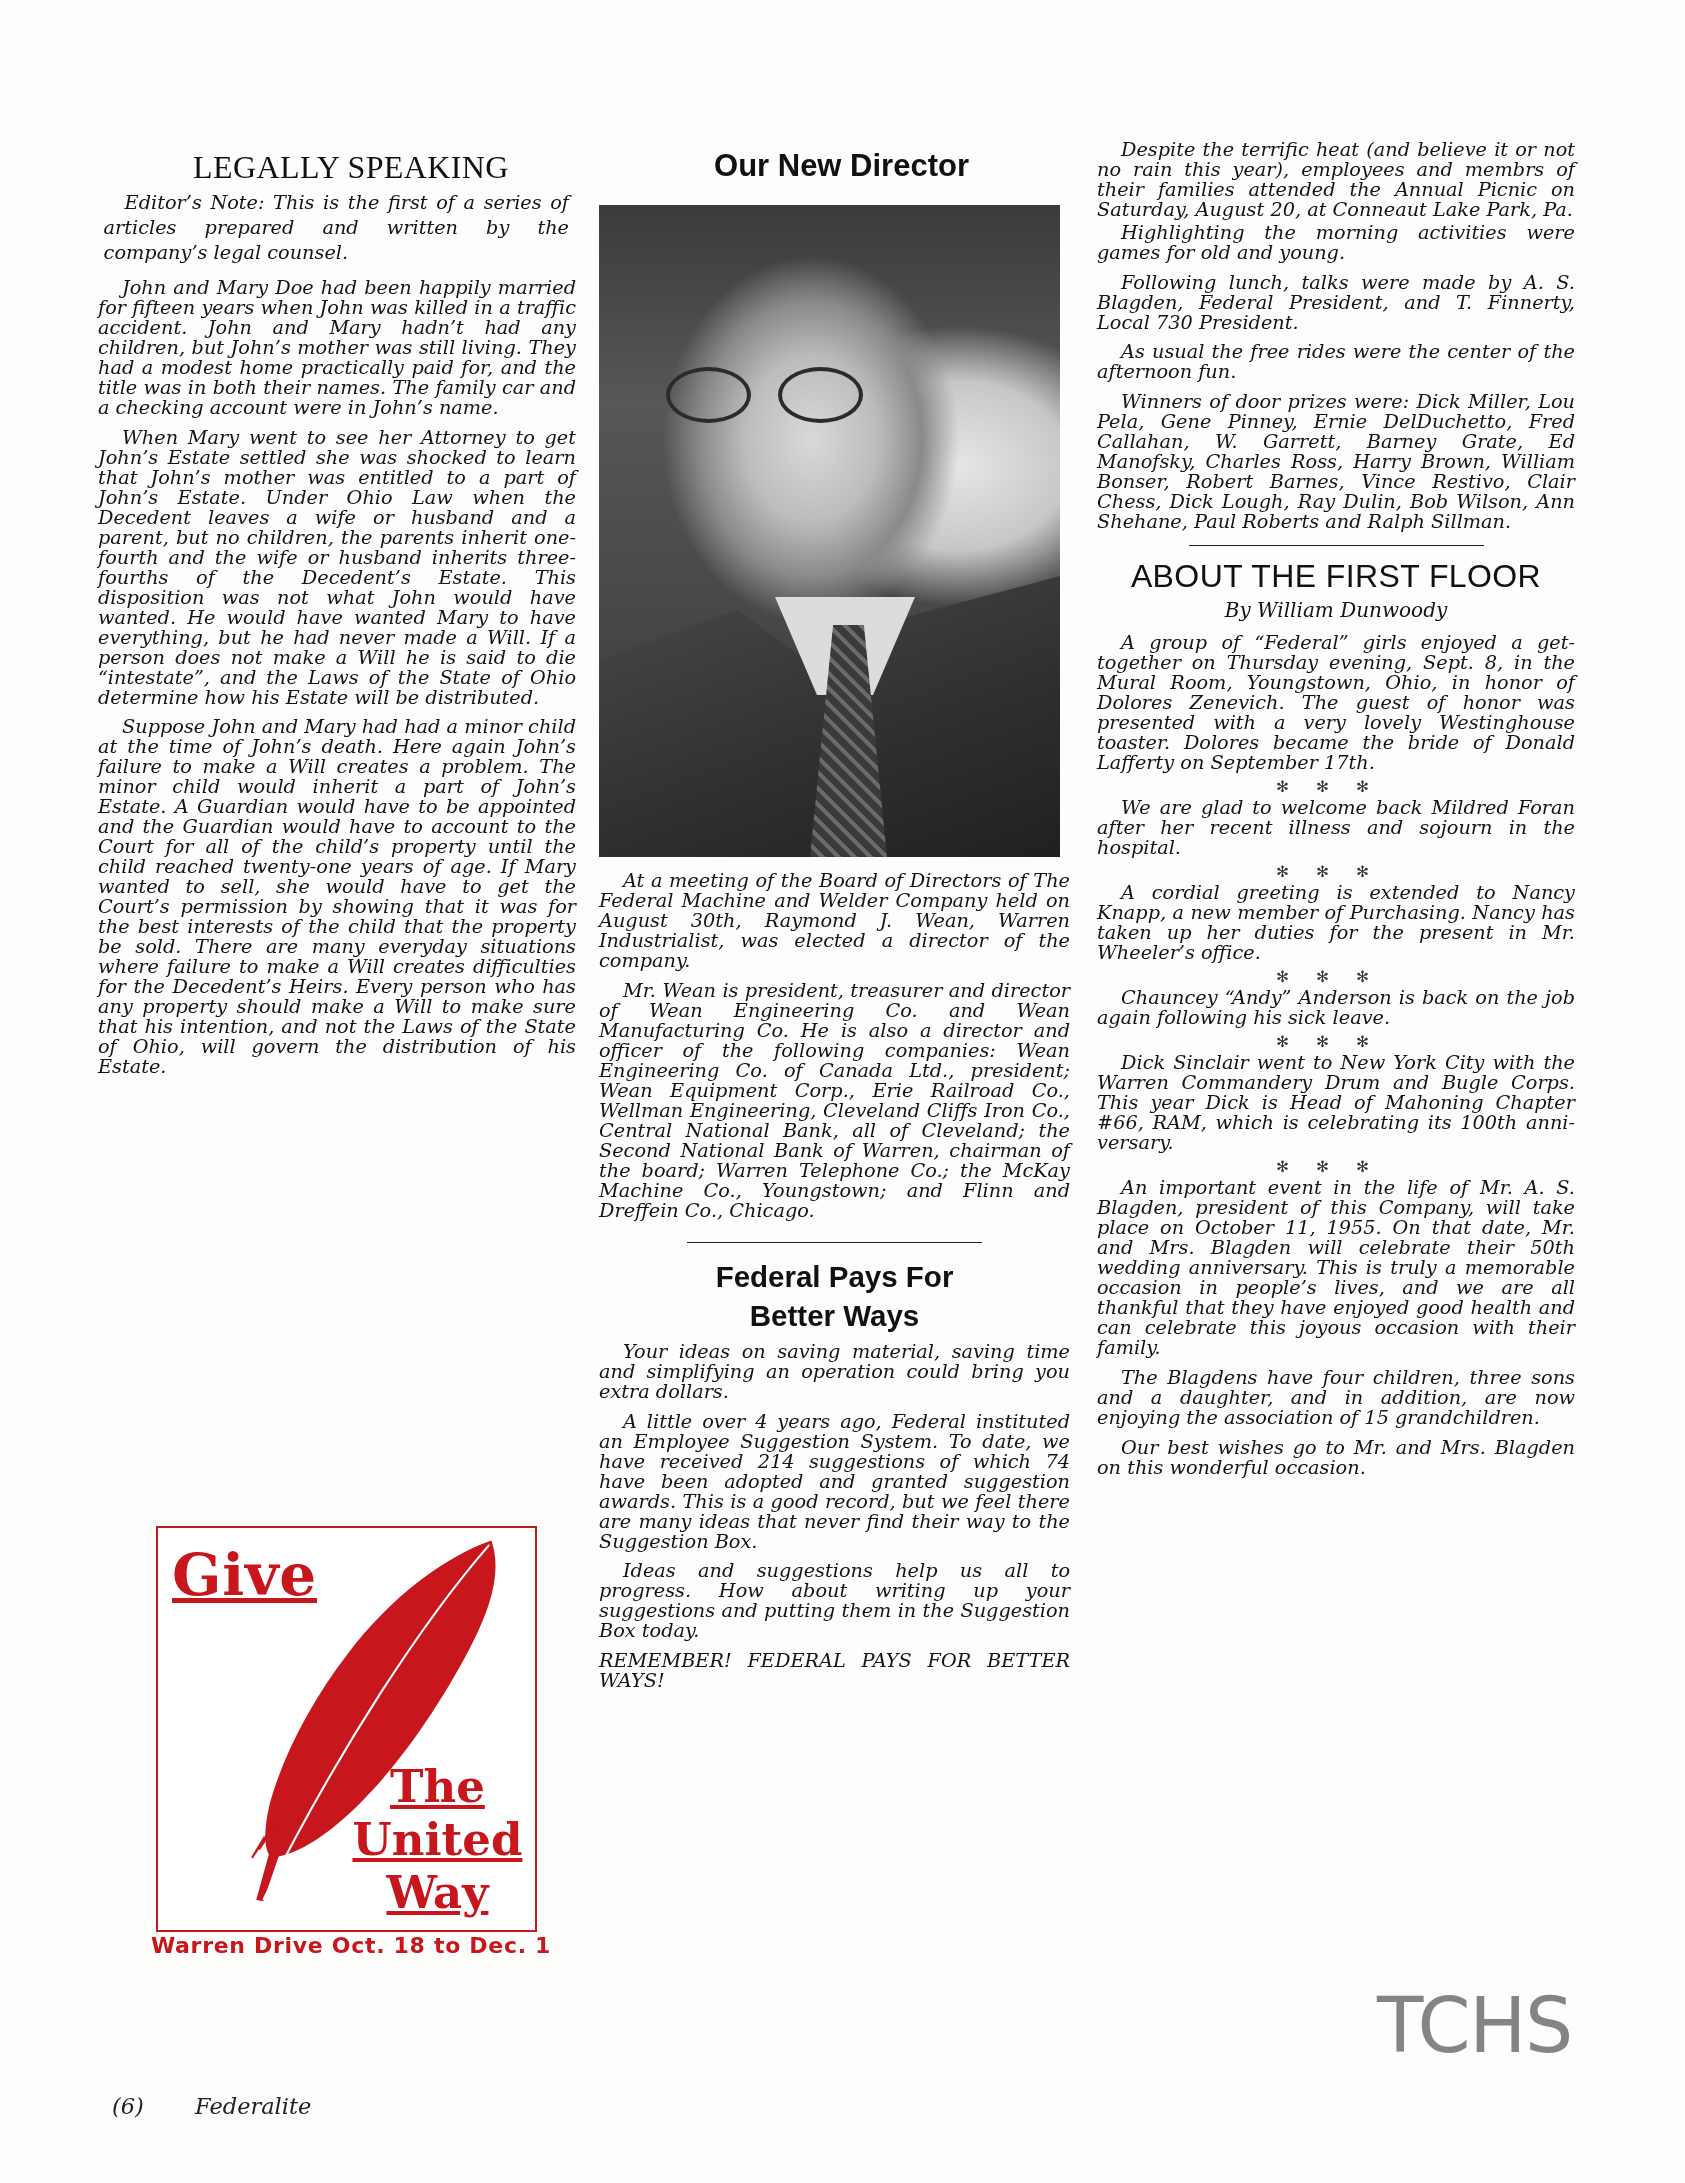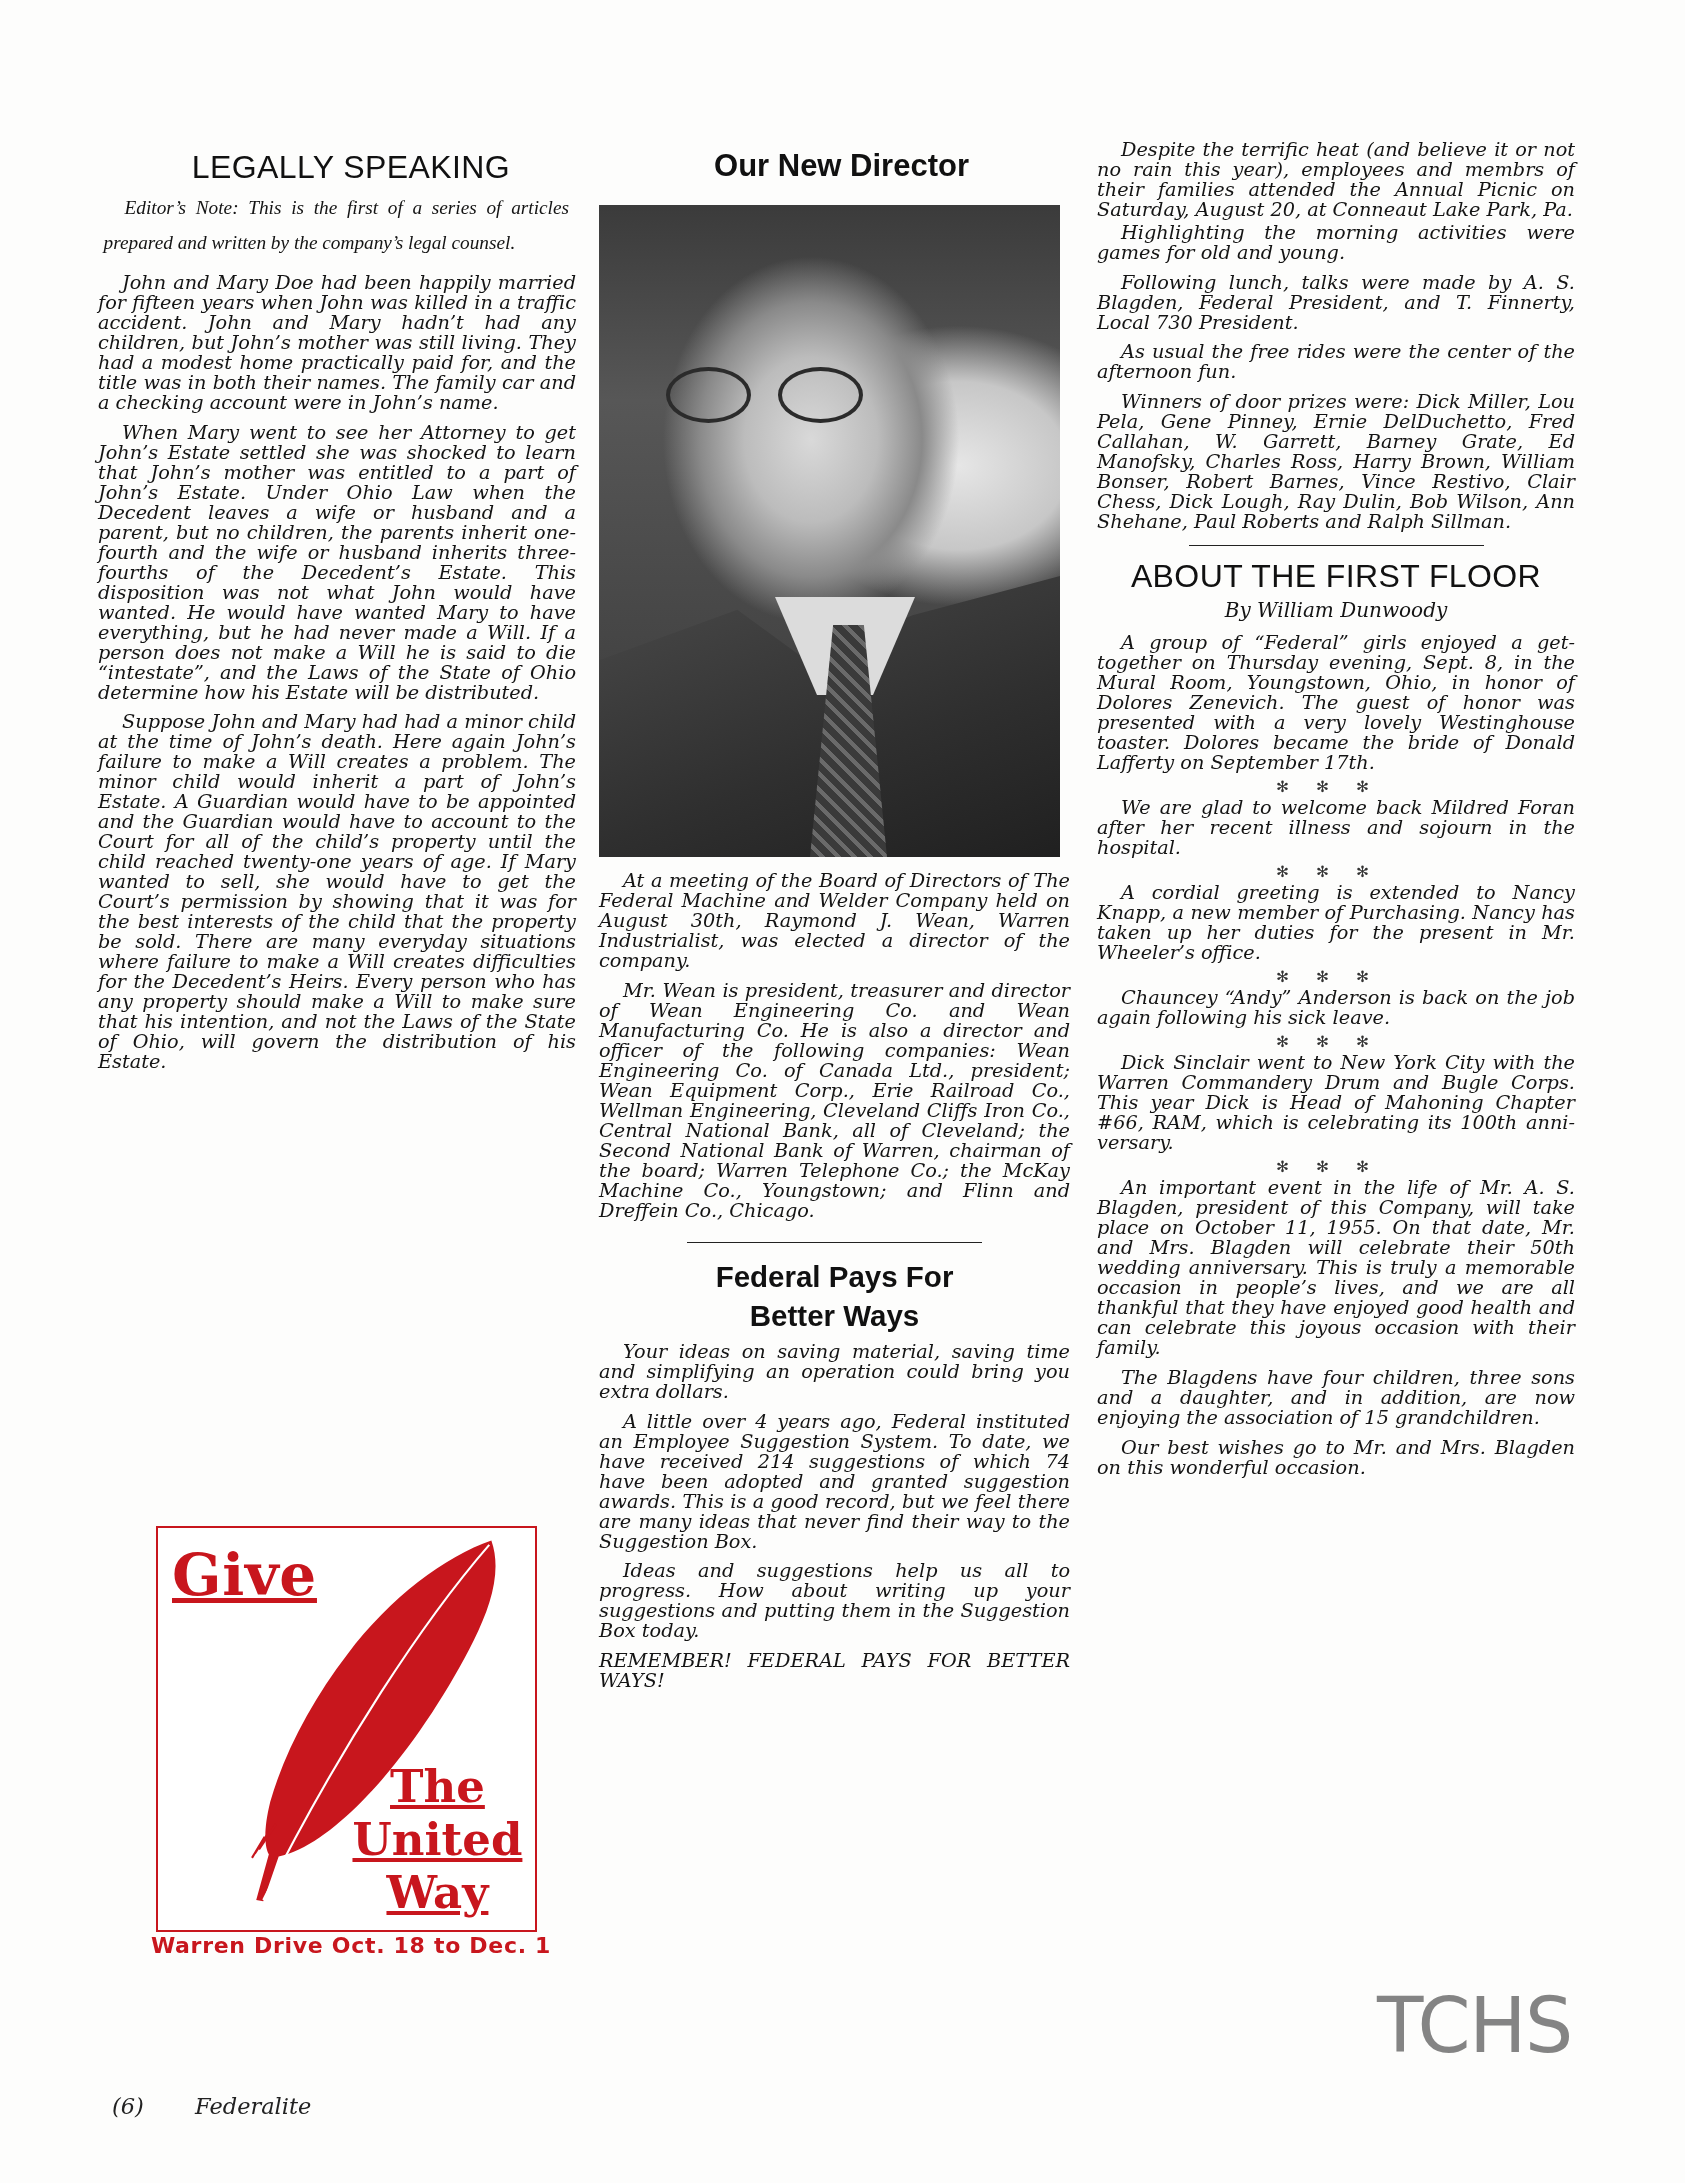--- a/index.html
+++ b/index.html
@@ -31,27 +31,26 @@
     line-height: 20px;
     text-align: justify;
     text-indent: 24px;
     hyphens: manual;
     font-style: italic;
   }
   .body-text p.noindent { text-indent: 0; }
   .editor-note {
     font-style: italic;
     font-size: 19.3px;
-    line-height: 35px;
+    line-height: 25px;
     margin: 4.2px 0 12.6px 0;
     padding-left: 5.6px;
     padding-right: 7px;
     text-align: justify;
     text-indent: 21px;
-    font-family: Liberation Serif, serif;
   }
   .byline {
     font-style: italic;
     font-size: 20px;
     text-align: center;
     margin: 2.8px 0 11.2px 0;
   }
   .stars {
     text-align: center;
     font-size: 15.5px;
@@ -145,21 +144,21 @@
     font-size: 76px;
     color: rgba(110,110,110,0.85);
     letter-spacing: -1.4px;
     line-height: 1;
   }
 </style>
 </head>
 <body>
 
 <div class="col col-left" style="top:149px;">
-  <h2 class="sans-head light-head" style="padding-left:28px;">LEGALLY SPEAKING</h2>
+  <h2 class="sans-head light-head" style="padding-left:28px;font-family:Liberation Serif, serif;">LEGALLY SPEAKING</h2>
   <div class="editor-note">Editor’s Note: This is the first of a series of articles prepared and written by the company’s legal counsel.</div>
   <div class="body-text">
     <p>John and Mary Doe had been happily married for fifteen years when John was killed in a traffic accident. John and Mary hadn’t had any children, but John’s mother was still living. They had a modest home practically paid for, and the title was in both their names. The family car and a checking account were in John’s name.</p>
     <p>When Mary went to see her Attorney to get John’s Estate settled she was shocked to learn that John’s mother was entitled to a part of John’s Estate. Under Ohio Law when the Decedent leaves a wife or husband and a parent, but no children, the parents inherit one-fourth and the wife or husband inherits three-fourths of the Decedent’s Estate. This disposition was not what John would have wanted. He would have wanted Mary to have everything, but he had never made a Will. If a person does not make a Will he is said to die “intestate”, and the Laws of the State of Ohio de­termine how his Estate will be distri­buted.</p>
     <p>Suppose John and Mary had had a minor child at the time of John’s death. Here again John’s failure to make a Will creates a problem. The minor child would inherit a part of John’s Estate. A Guardian would have to be appointed and the Guardian would have to account to the Court for all of the child’s prop­erty until the child reached twenty-one years of age. If Mary wanted to sell, she would have to get the Court’s per­mission by showing that it was for the best interests of the child that the prop­erty be sold. There are many everyday situations where failure to make a Will creates difficulties for the Decedent’s Heirs. Every person who has any prop­erty should make a Will to make sure that his intention, and not the Laws of the State of Ohio, will govern the dis­tribution of his Estate.</p>
   </div>
 </div>
 
 <div class="ad-box">
   <svg class="ad-feather" viewBox="0 0 420 540" xmlns="http://www.w3.org/2000/svg">

